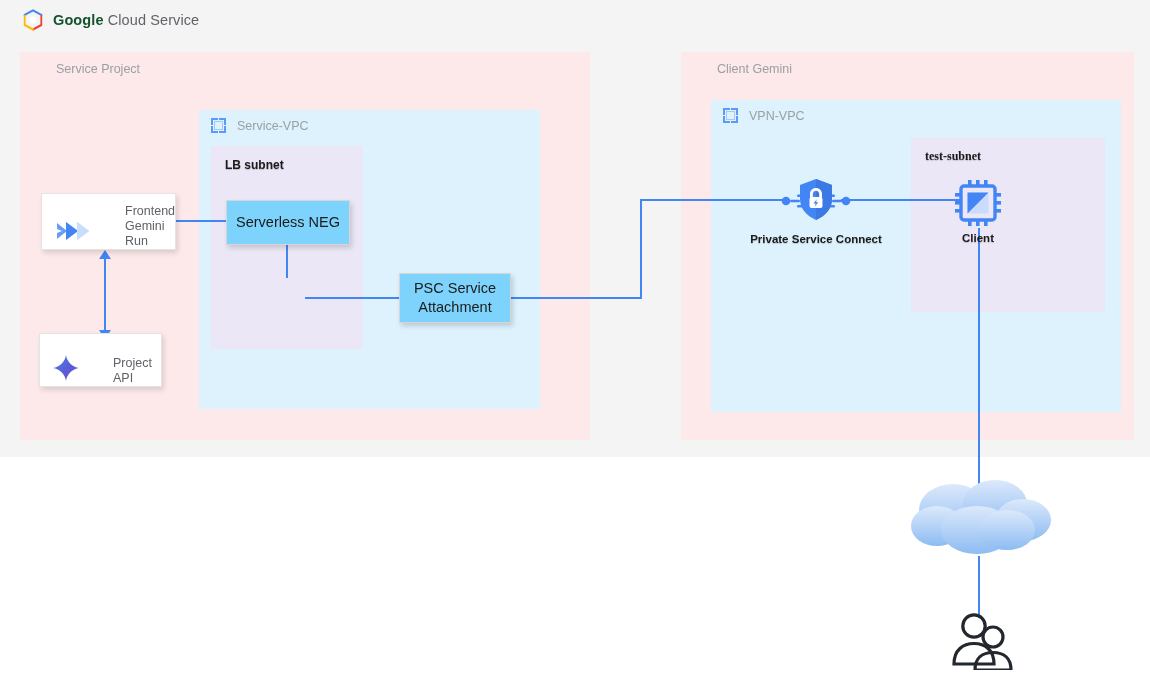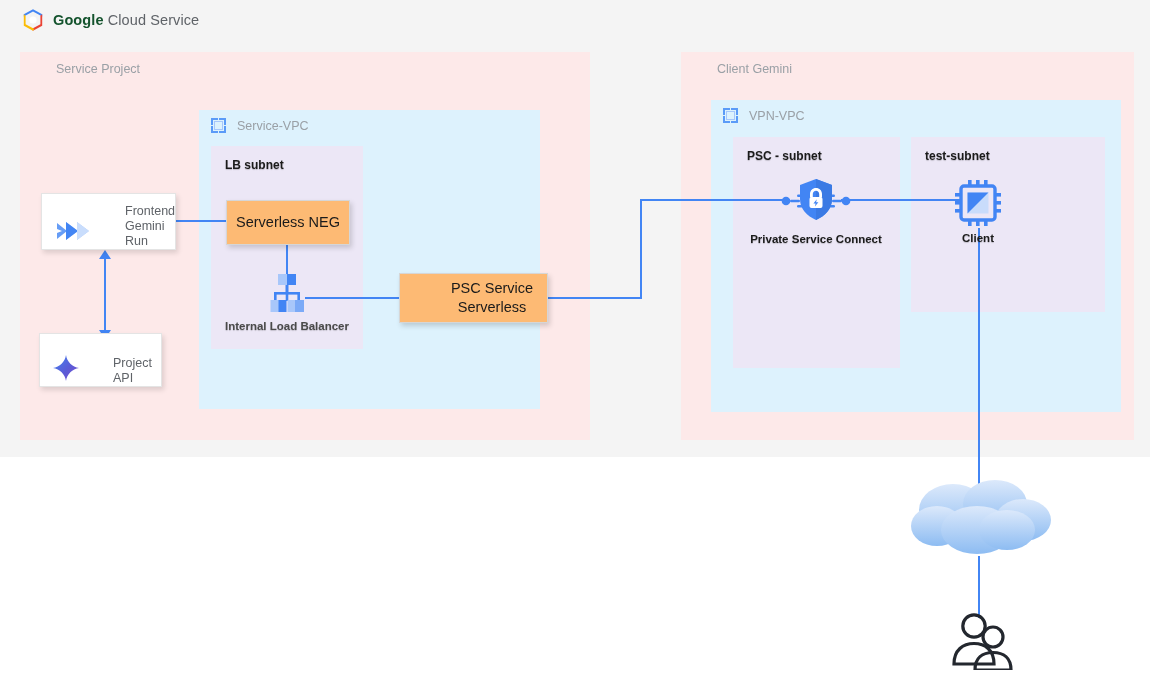--- a/index.html
+++ b/index.html
@@ -43,21 +43,21 @@
   .arrow{position:absolute;width:0;height:0;border-left:6px solid transparent;border-right:6px solid transparent;}
   .arrow.up{border-bottom:9px solid #4285f4;}
   .arrow.down{border-top:9px solid #4285f4;}
 
   
   .card{position:absolute;background:#ffffff;border:1px solid #e4e4e4;
     box-shadow:2px 3px 5px rgba(0,0,0,.13);display:flex;align-items:flex-end;gap:24px;}
   .card-label{font-size:12.5px;color:#5f6368;line-height:15px;}
 
   
-  .gbox{position:absolute;background:#fdba74;border:1px solid #d6d6d6;
+  .gbox{position:absolute;background:#7dd3fc;border:1px solid #d6d6d6;
     box-shadow:2px 3px 5px rgba(0,0,0,.16);display:flex;align-items:center;justify-content:center;
     text-align:center;}
   .gbox span{font-size:14.5px;color:#1b1b1b;line-height:19px;}
 
   
   .iconnode{position:absolute;display:flex;flex-direction:column;align-items:center;}
   .iconnode .cap{font-size:11.5px;font-weight:bold;color:#4a4a4a;white-space:nowrap;
     text-shadow:0 1px 1px rgba(0,0,0,.18);margin-top:2px;}
   .iconnode.dark .cap{color:#1b1b1b;}
 
@@ -116,25 +116,22 @@
         <u></u>
           <i class="tl"></i>
           <i class="tr"></i>
           <i class="bl"></i>
           <i class="br"></i>
       </span>
       <span class="vpc-label">VPN-VPC</span>
     </div>
   </div>
 
-  <div class="subnet" style="left:733px;top:137px;width:167px;height:231px;">
-    <span class="subnet-label">PSC - subnet</span>
-  </div>
-
-  <div class="subnet" style="left:911px;top:137px;width:194px;height:175px;">
+
+  <div class="subnet" style="left:911px;top:137px;width:194px;height:175px;font-family:Liberation Serif, serif;">
     <span class="subnet-label">test-subnet</span>
   </div>
 
   <div class="ln lnh" style="left:174px;top:220px;width:52px;"></div>
 
   <div class="ln lnv" style="left:104px;top:258px;height:72px;"></div>
   <div class="arrow up" style="left:99px;top:250px;"></div>
   <div class="arrow down" style="left:99px;top:330px;"></div>
 
   <div class="ln lnv" style="left:286px;top:243px;height:35px;"></div>
@@ -180,43 +177,25 @@
         <path d="M14 1 C14.9 7.6 20.4 13.1 27 14 C20.4 14.9 14.9 20.4 14 27 C13.1 20.4 7.6 14.9 1 14 C7.6 13.1 13.1 7.6 14 1 Z" fill="url(#gemg)"></path>
       </svg>
     </span>
     <span class="card-label" style="margin-left:9px;">Project API</span>
   </div>
 
   <div class="gbox" style="left:226px;top:200px;width:122px;height:43px;">
     <span>Serverless NEG</span>
   </div>
 
-  <div class="iconnode" style="left:228px;top:272px;width:118px;">
-    <span>
-      <svg width="40" height="42" viewBox="0 0 40 42">
-        <rect x="11" y="2" width="9" height="11" fill="#a8c7fa"></rect>
-        <rect x="20" y="2" width="9" height="11" fill="#4285f4"></rect>
-        <rect x="18.5" y="13" width="3" height="8" fill="#4285f4"></rect>
-        <rect x="7" y="20" width="26" height="2.6" fill="#4285f4"></rect>
-        <rect x="7" y="20" width="2.6" height="9" fill="#4285f4"></rect>
-        <rect x="18.7" y="20" width="2.6" height="9" fill="#4285f4"></rect>
-        <rect x="30.4" y="20" width="2.6" height="9" fill="#4285f4"></rect>
-        <rect x="3.5" y="28" width="9" height="12" fill="#a8c7fa"></rect>
-        <rect x="11.5" y="28" width="8" height="12" fill="#4285f4"></rect>
-        <rect x="20.5" y="28" width="8" height="12" fill="#a8c7fa"></rect>
-        <rect x="28" y="28" width="9" height="12" fill="#7baaf7"></rect>
-      </svg>
-    </span>
-    <span class="cap">Internal Load Balancer</span>
-  </div>
-
-  <div class="gbox" style="left:399px;top:273px;width:110px;height:48px;padding-left:37px;">
+
+  <div class="gbox" style="left:399px;top:273px;width:110px;height:48px;">
     <span>
       <span>PSC Service</span><br>
-      <span>Serverless</span>
+      <span>Attachment</span>
     </span>
   </div>
 
   <div class="iconnode dark" style="left:745px;top:177px;width:142px;">
     <span>
       <svg width="72" height="48" viewBox="0 0 72 48">
         <g fill="#4285f4">
           <circle cx="6" cy="24" r="4.3"></circle>
           <rect x="10" y="22.8" width="10" height="2.4" rx="1.2"></rect>
           <rect x="17" y="17.6" width="9" height="2.4" rx="1.2"></rect>

